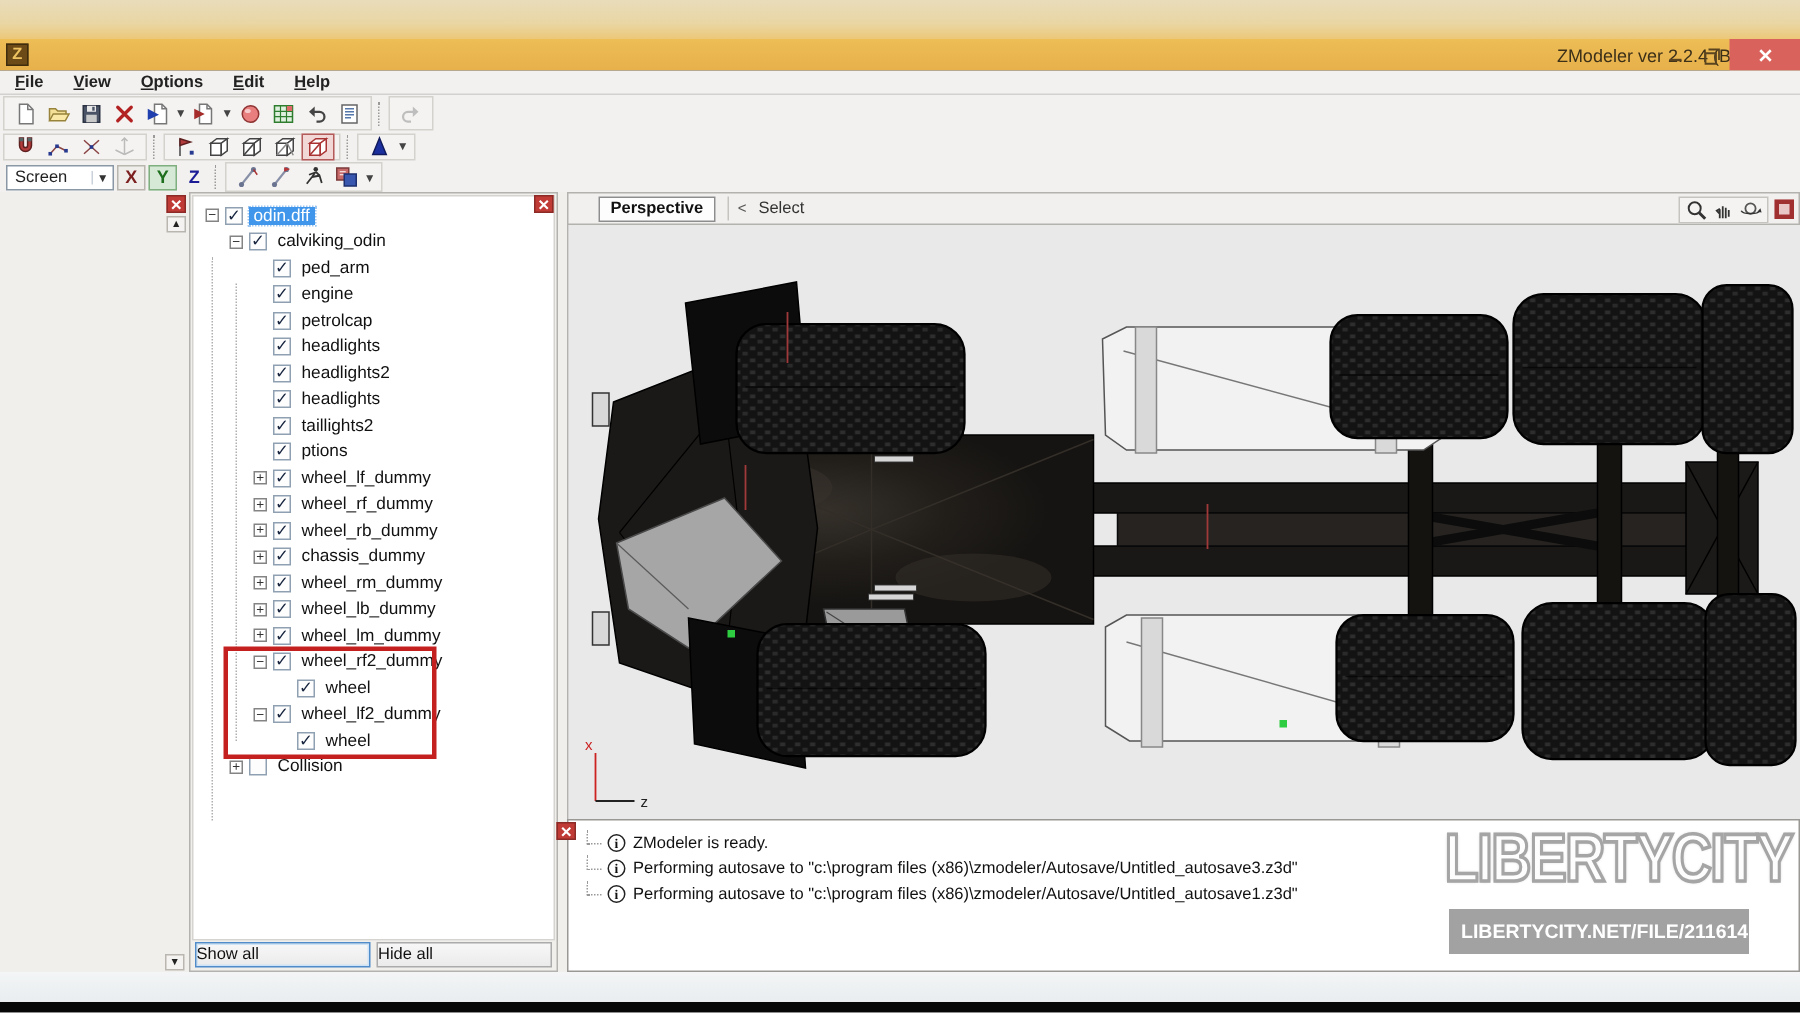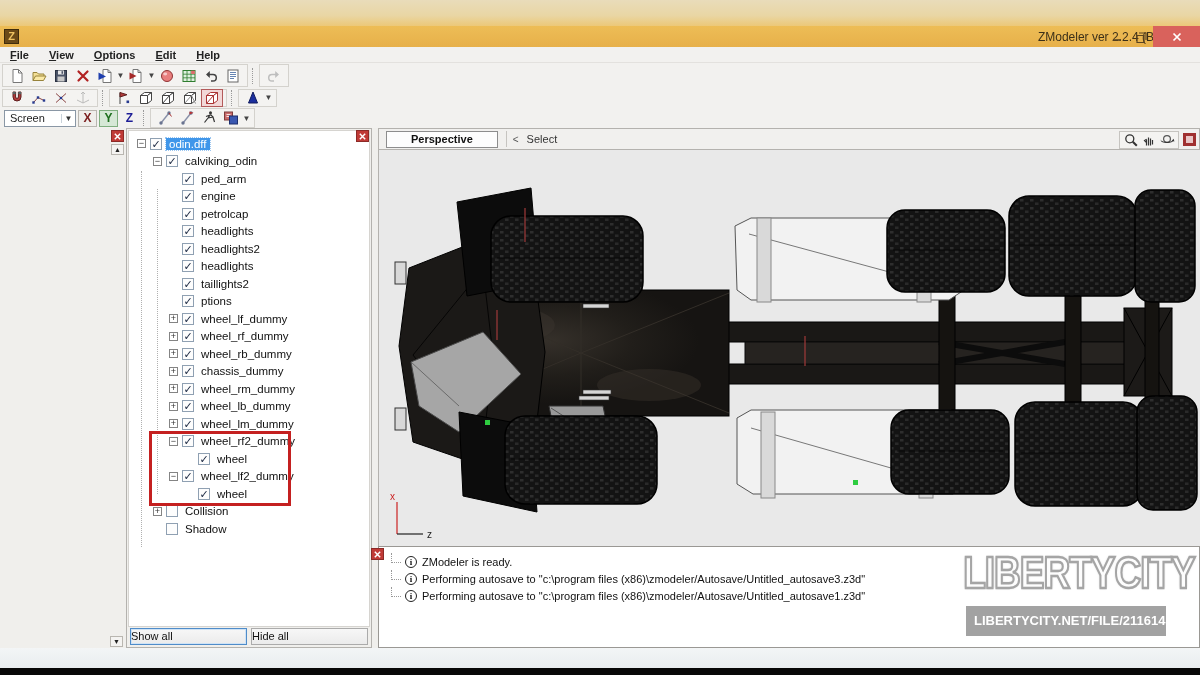--- a/index.html
+++ b/index.html
@@ -77,21 +77,21 @@
   .tree-btns { position:absolute; left:3px; bottom:2px; width:238px; height:17px; display:flex; gap:4px; }
   .tree-btn { flex:1; font-size:11px; line-height:15px; text-align:left; color:#111;
     background:linear-gradient(#f7f7f7,#ebebeb); border:1px solid #ababab; }
   .tree-btn.focused { border:1px solid #4f8cc9; box-shadow:inset 0 0 0 1px #cfe3f6; }
 
   .splitter { position:absolute; left:372px; top:0; width:6px; height:520px; background:#f0efec; }
 
   .right { position:absolute; left:378px; top:0; width:822px; height:520px; }
   .vp-header { position:absolute; left:0; top:0; width:822px; height:22px; background:#f1f0ee;
     border:1px solid #b4b2ae; display:flex; align-items:center; }
-  .vp-mode { margin-left:7px; height:17px; padding:0 24px; background:#fdfdfd; border:1px solid #8d8d8d;
+  .vp-mode { margin-left:20px; height:17px; padding:0 7px; background:#fdfdfd; border:1px solid #8d8d8d;
     font-weight:bold; font-size:11px; line-height:15px; color:#111; }
   .vp-sep { border-left:1px solid #c6c4c0; height:16px; margin:0 6px 0 8px; }
   .vp-crumb { font-size:11px; color:#333; display:flex; align-items:center; gap:8px; }
   .vp-crumb .lt { font-size:10px; color:#555; }
   .vp-tools { position:absolute; right:20px; top:2px; height:18px; display:flex; align-items:center;
     border:1px solid #c6c4c0; background:#f4f3f1; padding:0 2px; }
   .vp-tool { width:18px; height:16px; display:flex; align-items:center; justify-content:center; }
   .vp-max { position:absolute; right:3px; top:4px; width:13px; height:13px; border:3px solid #a03030; background:#e9c6c6; }
 
   .vp-canvas { position:absolute; left:0; top:22px; width:822px; height:396px; background:#e9e9e9;
@@ -537,25 +537,20 @@
             <div class="tree-row" style="padding-left: 56px;">
               <div class="exp-spacer"></div>
               <div class="cbx">✓</div>
               <span class="tree-label">wheel</span>
             </div>
             <div class="tree-row" style="padding-left: 24px;">
               <div class="expander">+</div>
               <div class="cbx"></div>
               <span class="tree-label">Collision</span>
             </div>
-            <div class="tree-row" style="padding-left: 24px;">
-              <div class="exp-spacer"></div>
-              <div class="cbx"></div>
-              <span class="tree-label">Shadow</span>
-            </div>
             <div class="red-box" style="left: 20px; width: 142px; top: 295.5px; height: 75px;"></div>
           </div>
       </div>
       <div class="tree-btns">
         <div class="tree-btn focused">Show all</div>
         <div class="tree-btn">Hide all</div>
       </div>
     </div>
 
     <div class="splitter"></div>

